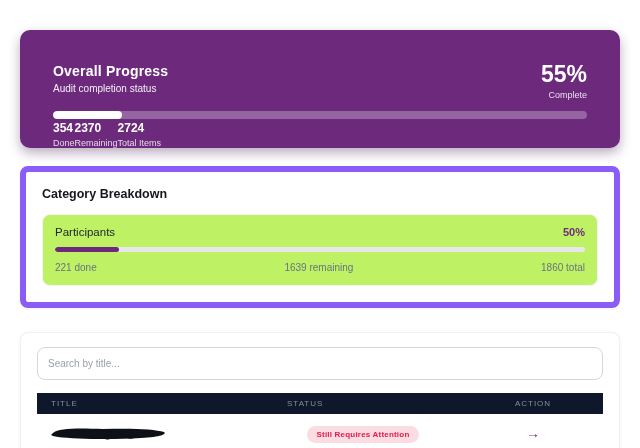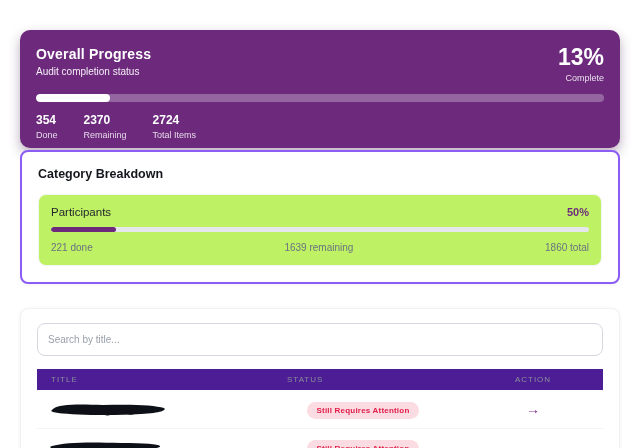--- a/index.html
+++ b/index.html
@@ -11,55 +11,55 @@
     --hdr-text:#8a8f99;
     --track:#e5e7eb;
     --divider:#f3f4f6;
   }
   *{box-sizing:border-box;margin:0;padding:0;}
   html,body{width:640px;height:448px;overflow:hidden;background:#ffffff;
     font-family:"Liberation Sans","DejaVu Sans",sans-serif;}
   .card{margin:0 20px;border-radius:10px;}
 
   
-  .hero{margin-top:30px;background:var(--purple);color:#fff;padding:16px;
+  .hero{margin-top:30px;background:var(--purple);color:#fff;padding:33px;
     box-shadow:0 5px 12px rgba(60,20,70,.35);height:118px;}
   .hero-top{display:flex;justify-content:space-between;align-items:flex-start;}
   .hero-title{font-size:14px;font-weight:bold;letter-spacing:.2px;}
   .hero-sub{font-size:10px;margin-top:4px;color:rgba(255,255,255,.92);}
   .hero-pct{font-size:23px;font-weight:bold;line-height:1;text-align:right;}
   .hero-pct-label{font-size:9px;color:rgba(255,255,255,.85);text-align:right;margin-top:4px;}
   .hero-bar{margin-top:11px;height:8px;border-radius:4px;background:rgba(255,255,255,.28);overflow:hidden;}
   .hero-bar-fill{height:100%;background:#ffffff;border-radius:4px;}
-  .hero-stats{display:flex;gap:26px;margin-top:11px;}
+  .hero-stats{display:flex;margin-top:2px;}
   .stat-value{font-size:12px;font-weight:bold;}
   .stat-label{font-size:9px;color:rgba(255,255,255,.82);margin-top:3px;}
 
   
-  .cat-card{margin-top:2px;background:#fff;border:2px solid #8b5cf6;border-radius:8px;
+  .cat-card{margin-top:18px;background:#fff;border:6px solid #8b5cf6;border-radius:8px;
     padding:15px 16px 16px;box-shadow:0 1px 3px rgba(0,0,0,.05);}
   .cat-title{font-size:12.5px;font-weight:bold;color:#15171c;}
   .cat-item{margin-top:13px;background:#bef264;border:1px solid #f3f4f6;border-radius:8px;padding:11px 12px 12px;}
   .cat-row{display:flex;justify-content:space-between;align-items:center;}
   .cat-name{font-size:11.5px;color:#23262d;}
   .cat-pct{font-size:11px;font-weight:bold;color:var(--purple);}
   .cat-bar{margin-top:9px;height:5px;border-radius:3px;background:var(--track);overflow:hidden;}
   .cat-bar-fill{height:100%;background:var(--purple);border-radius:3px;}
   .cat-labels{display:flex;justify-content:space-between;margin-top:10px;font-size:10px;color:var(--muted);}
   .cat-labels span:nth-child(2){text-align:center;}
   .cat-labels span:nth-child(3){text-align:right;}
 
   
   .table-card{margin-top:24px;background:#fff;border:1px solid #f1f1f4;border-radius:8px;
     padding:14px 16px;box-shadow:0 1px 4px rgba(0,0,0,.06);height:200px;}
   .search{width:100%;height:33px;border:1px solid #d4d7dd;border-radius:8px;padding:0 10px;
     font-size:10px;color:#374151;outline:none;font-family:inherit;}
   .search::placeholder{color:#9aa0ab;}
   table{width:100%;border-collapse:collapse;margin-top:13px;}
-  thead tr{background:#4c1d95;}
+  thead tr{background:#0f172a;}
   th{font-size:8px;font-weight:normal;color:var(--hdr-text);text-transform:uppercase;
     letter-spacing:1px;padding:6px 0 6px 14px;text-align:left;}
   th.col-status{width:200px;padding-left:24px;}
   th.col-action{width:140px;text-align:center;padding-left:0;}
   td{border-bottom:1px solid var(--divider);height:38px;padding:0;}
   td.cell-title{padding-left:12px;}
   td.cell-status{text-align:center;}
   td.cell-action{text-align:center;}
   .badge{display:inline-block;background:var(--badge-bg);color:var(--badge-text);
     font-size:8px;font-weight:bold;padding:4px 10px;border-radius:999px;letter-spacing:.2px;}
@@ -69,21 +69,21 @@
 </head>
 <body>
 
 <section class="card hero">
   <div class="hero-top">
     <div>
       <div class="hero-title">Overall Progress</div>
       <div class="hero-sub">Audit completion status</div>
     </div>
     <div>
-      <div class="hero-pct">13%</div>
+      <div class="hero-pct">55%</div>
       <div class="hero-pct-label">Complete</div>
     </div>
   </div>
   <div class="hero-bar">
     <div class="hero-bar-fill" style="width: 13%;"></div>
   </div>
   <div class="hero-stats">
     <div>
       <div class="stat-value">354</div>
       <div class="stat-label">Done</div>

